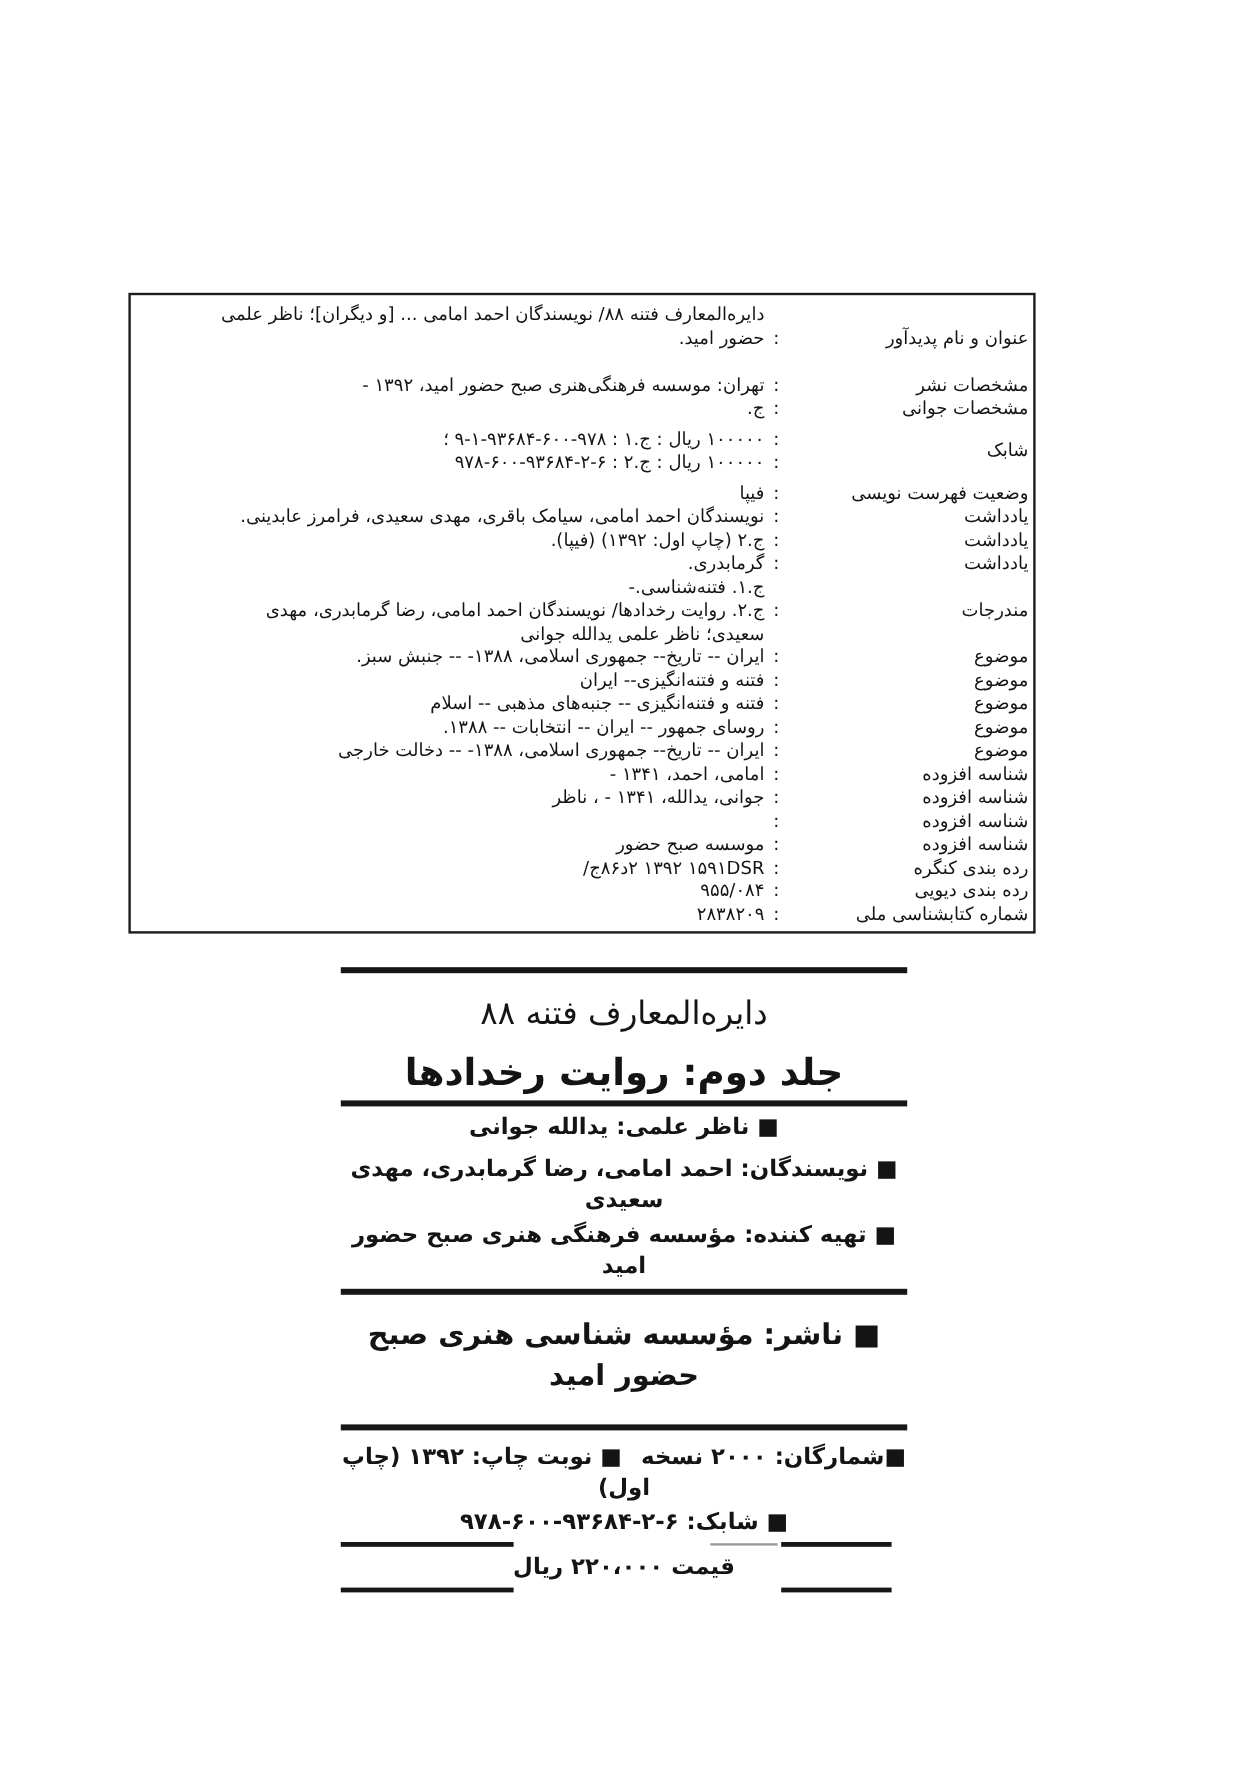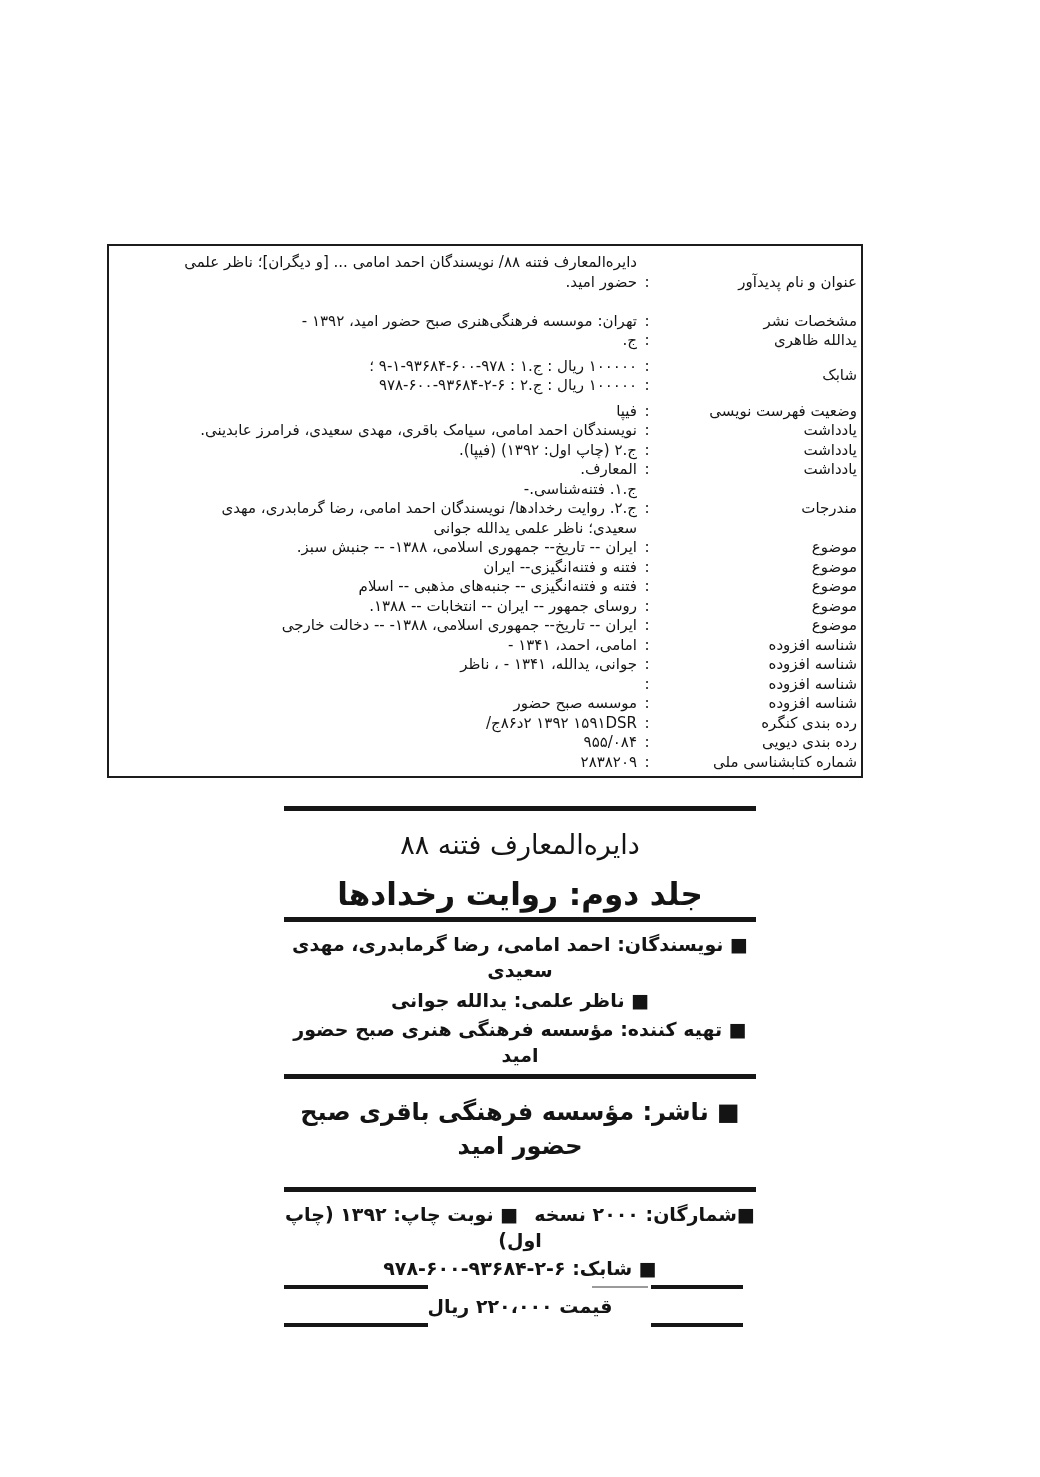--- a/index.html
+++ b/index.html
@@ -63,21 +63,21 @@
         <div class="row">
           <div class="lbl" style="padding-top: 0px;">مشخصات نشر</div>
           <div class="sep">
             <div class="line">:</div>
           </div>
           <div class="val">
             <div class="line"><span>تهران: موسسه فرهنگی‌هنری صبح حضور اميد، ۱۳۹۲ -</span></div>
           </div>
         </div>
         <div class="row">
-          <div class="lbl" style="padding-top: 0px;">يدالله ظاهری</div>
+          <div class="lbl" style="padding-top: 0px;">مشخصات جوانی</div>
           <div class="sep">
             <div class="line">:</div>
           </div>
           <div class="val">
             <div class="line"><span>ج.</span></div>
           </div>
         </div>
         <div class="row" style="margin-top: 6px;">
           <div class="lbl" style="padding-top: 9.75px;">شابک</div>
           <div class="sep">
@@ -115,21 +115,21 @@
           <div class="val">
             <div class="line"><span>ج.۲ (چاپ اول: ۱۳۹۲) (فيپا).</span></div>
           </div>
         </div>
         <div class="row">
           <div class="lbl" style="padding-top: 0px;">يادداشت</div>
           <div class="sep">
             <div class="line">:</div>
           </div>
           <div class="val">
-            <div class="line"><span>المعارف.</span></div>
+            <div class="line"><span>گرمابدری.</span></div>
           </div>
         </div>
         <div class="row">
           <div class="lbl" style="padding-top: 0px;"></div>
           <div class="sep">
             <div class="line"></div>
           </div>
           <div class="val">
             <div class="line"><span>ج.۱. فتنه‌شناسی.-</span></div>
           </div>
@@ -251,25 +251,25 @@
           </div>
         </div>
       </div>
   </div>
 
   <div class="colophon">
     <div class="rule"></div>
     <div class="title1">دايره‌المعارف فتنه ۸۸</div>
     <div class="title2">جلد دوم: روايت رخدادها</div>
     <div class="rule r2"></div>
+    <div class="bullet b2">■ ناظر علمی: يدالله جوانی</div>
     <div class="bullet b1">■ نويسندگان: احمد امامی، رضا گرمابدری، مهدی سعيدی</div>
-    <div class="bullet b2">■ ناظر علمی: يدالله جوانی</div>
     <div class="bullet b3">■ تهيه کننده: مؤسسه فرهنگی هنری صبح حضور اميد</div>
     <div class="rule"></div>
-    <div class="publisher">■ ناشر: مؤسسه فرهنگی باقری صبح حضور اميد</div>
+    <div class="publisher">■ ناشر: مؤسسه شناسی هنری صبح حضور اميد</div>
     <div class="rule"></div>
     <div class="meta m1">
       <span>■شمارگان: ۲۰۰۰ نسخه</span><span class="gap"></span><span>■ نوبت چاپ: ۱۳۹۲ (چاپ اول)</span>
     </div>
     <div class="meta m2">
       <span>■ شابک: </span><span dir="ltr">۹۷۸-۶۰۰-۹۳۶۸۴-۲-۶</span>
     </div>
     <div class="brokenrule">
       <span class="segL"></span>
         <span class="spacer"></span>

